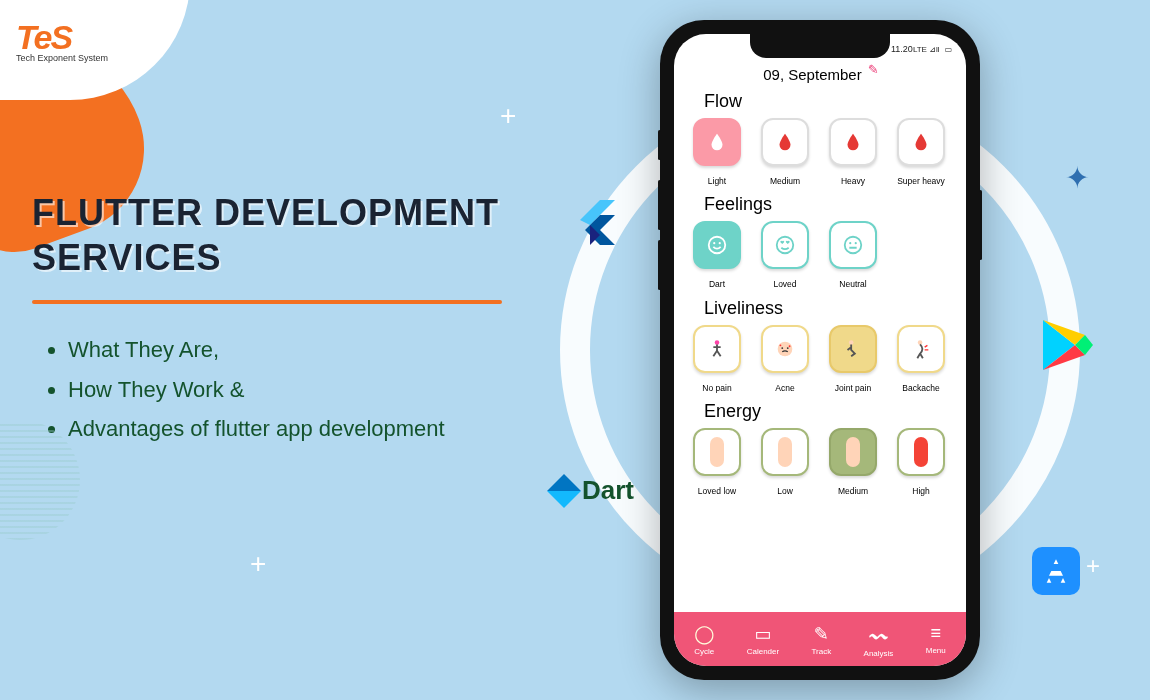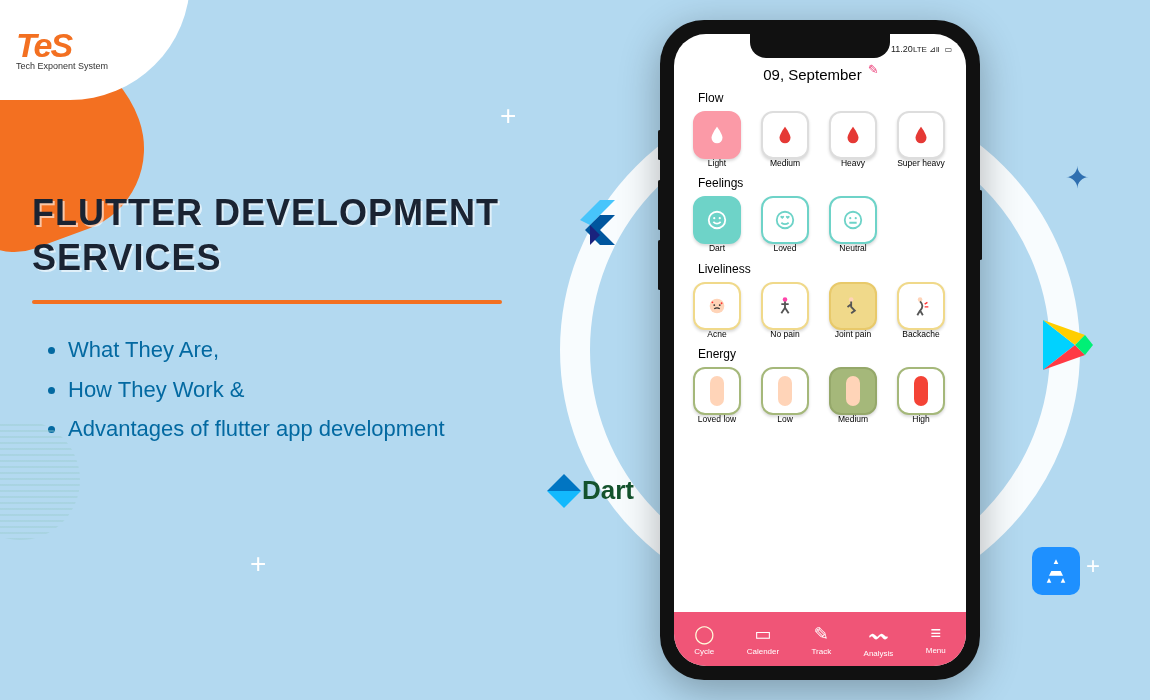--- a/index.html
+++ b/index.html
@@ -1,32 +1,32 @@
 <!DOCTYPE html>
 <html><head>
 <meta charset="utf-8">
 <style>
 * { margin: 0; padding: 0; box-sizing: border-box; }
 body { width: 1150px; height: 700px; background: #b3d9f0; font-family: Arial, sans-serif; position: relative; overflow: hidden; }
 
 
-.logo-area { position: absolute; top: 20px; left: 10px; }
+.logo-area { position: absolute; top: 12px; left: 10px; }
 .logo-orange-blob { position: absolute; top: 40px; left: -60px; width: 200px; height: 200px; background: #f37021; border-radius: 50% 80% 60% 40%; transform: rotate(-20deg); }
 .logo-white-bg { position: absolute; top: -50px; left: -50px; width: 240px; height: 150px; background: #fff; border-radius: 0 0 120px 0; }
 .logo-text { position: relative; z-index: 2; padding: 6px; }
 .logo-tes { font-size: 34px; font-weight: 900; color: #f37021; font-style: italic; letter-spacing: -2px; }
 .logo-sub { font-size: 9px; color: #333; margin-top: -4px; }
 
 
 .headline { position: absolute; top: 190px; left: 32px; }
 .headline h1 { font-size: 36px; font-weight: 900; color: #1a2332; letter-spacing: 1px; text-shadow: 2px 2px 0 rgba(255,255,255,0.6); line-height: 1.25; }
 .divider { position: absolute; top: 300px; left: 32px; width: 470px; height: 4px; background: #f37021; border-radius: 2px; }
 
 
-.bullets { position: absolute; top: 330px; left: 48px; font-size: 22px; color: #0369a1; line-height: 1.8; }
+.bullets { position: absolute; top: 330px; left: 48px; font-size: 22px; color: #14532d; line-height: 1.8; }
 .bullets li { list-style: disc; margin-left: 20px; }
 
 
 .plus { position: absolute; color: #fff; font-size: 28px; font-weight: 300; }
 .plus1 { top: 100px; left: 500px; }
 .plus2 { top: 160px; right: 60px; font-size: 30px; color: #2f6fb0; }
 .plus3 { bottom: 120px; left: 250px; }
 .plus4 { bottom: 120px; right: 50px; font-size: 24px; }
 .stripes { position: absolute; bottom: 160px; left: -40px; width: 120px; height: 120px; border-radius: 50%; background: repeating-linear-gradient(0deg, #9cc 0 2px, transparent 2px 6px); opacity: 0.4; }
 
@@ -50,25 +50,25 @@
 .screen { width: 100%; height: 100%; background: #fff; border-radius: 32px; overflow: hidden; position: relative; }
 .notch { position: absolute; top: 0; left: 50%; transform: translateX(-50%); width: 140px; height: 24px; background: #111; border-radius: 0 0 16px 16px; z-index: 10; }
 
 .status-bar { height: 26px; display: flex; justify-content: flex-end; align-items: center; padding: 4px 14px 0; font-size: 9px; color: #222; }
 .status-right { display: flex; gap: 5px; align-items: center; font-size: 8px; }
 
 .date-row { text-align: center; font-size: 15px; font-weight: 500; padding: 6px 0 2px; position: relative; }
 .pencil { color: #ec407a; font-size: 13px; position: relative; top: -6px; left: 2px; }
 
 .section { padding: 2px 14px; }
-.section-title { font-size: 12px; font-weight: 500; margin: 4px 10px 6px; }
+.section-title { font-size: 18px; font-weight: 500; margin: 4px 16px 6px; }
 .tile-row { display: flex; gap: 10px; }
 .tile-wrap { display: flex; flex-direction: column; align-items: center; width: 58px; }
 .tile { width: 48px; height: 48px; border-radius: 12px; border: 2px solid #ddd; display: flex; align-items: center; justify-content: center; box-shadow: 0 2px 3px rgba(0,0,0,0.15); font-size: 22px; background: #fff; }
-.tile-label { font-size: 8.5px; margin-top: 0; text-align: center; line-height: 1.1; }
+.tile-label { font-size: 8.5px; margin-top: 11px; text-align: center; line-height: 1.1; }
 .tile.pink { background: #fb9aa7; border-color: #fb9aa7; color: #fff; }
 .tile.drop { color: #e53935; font-size: 20px; }
 .tile.teal { background: #6ed3c8; border-color: #6ed3c8; color: #fff; }
 .tile.teal-outline { border-color: #6ed3c8; color: #6ed3c8; }
 .tile.yellow { background: #f0d98a; border-color: #e8c96a; }
 .tile.yellow-outline { border-color: #f0d98a; }
 .tile.green { background: #a5b87a; border-color: #95a86a; }
 .tile.green-outline { border-color: #a5b87a; }
 .person { width: 14px; height: 30px; border-radius: 7px; }
 .pflesh { background: #ffd4b8; } .pred { background: #f44336; }
@@ -230,40 +230,40 @@
               <div class="tile-label">Neutral</div>
             </div>
           </div>
         </div>
         <div class="section">
           <div class="section-title">Liveliness</div>
           <div class="tile-row">
             <div class="tile-wrap">
               <div class="tile yellow-outline">
                 <svg width="22" height="22" viewBox="0 0 24 24">
+                  <circle cx="12" cy="5" r="2.5" fill="#f4a"></circle>
+                  <path d="M12 7 L12 14 M8 10 L16 10 M12 14 L8 20 M12 14 L16 20" stroke="#555" stroke-width="2"></path>
+                </svg>
+              </div>
+              <div class="tile-label">No pain</div>
+            </div>
+            <div class="tile-wrap">
+              <div class="tile yellow-outline">
+                <svg width="22" height="22" viewBox="0 0 24 24">
                   <circle cx="12" cy="12" r="8" fill="#ffd4b8"></circle>
                   <circle cx="9" cy="11" r="1" fill="#333"></circle>
                   <circle cx="15" cy="11" r="1" fill="#333"></circle>
                   <circle cx="7" cy="8" r="1" fill="#f33"></circle>
                   <circle cx="17" cy="9" r="1" fill="#f33"></circle>
                   <path d="M9 15 Q12 13 15 15" stroke="#333" fill="none" stroke-width="1.5"></path>
                 </svg>
               </div>
               <div class="tile-label">Acne</div>
             </div>
             <div class="tile-wrap">
-              <div class="tile yellow-outline">
-                <svg width="22" height="22" viewBox="0 0 24 24">
-                  <circle cx="12" cy="5" r="2.5" fill="#f4a"></circle>
-                  <path d="M12 7 L12 14 M8 10 L16 10 M12 14 L8 20 M12 14 L16 20" stroke="#555" stroke-width="2"></path>
-                </svg>
-              </div>
-              <div class="tile-label">No pain</div>
-            </div>
-            <div class="tile-wrap">
               <div class="tile yellow">
                 <svg width="22" height="22" viewBox="0 0 24 24">
                   <circle cx="10" cy="5" r="2.5" fill="#ffd4b8"></circle>
                   <path d="M10 7 L10 13 L14 17 L10 20 M10 10 L6 13" stroke="#555" stroke-width="2" fill="none"></path>
                 </svg>
               </div>
               <div class="tile-label">Joint pain</div>
             </div>
             <div class="tile-wrap">
               <div class="tile yellow-outline">

